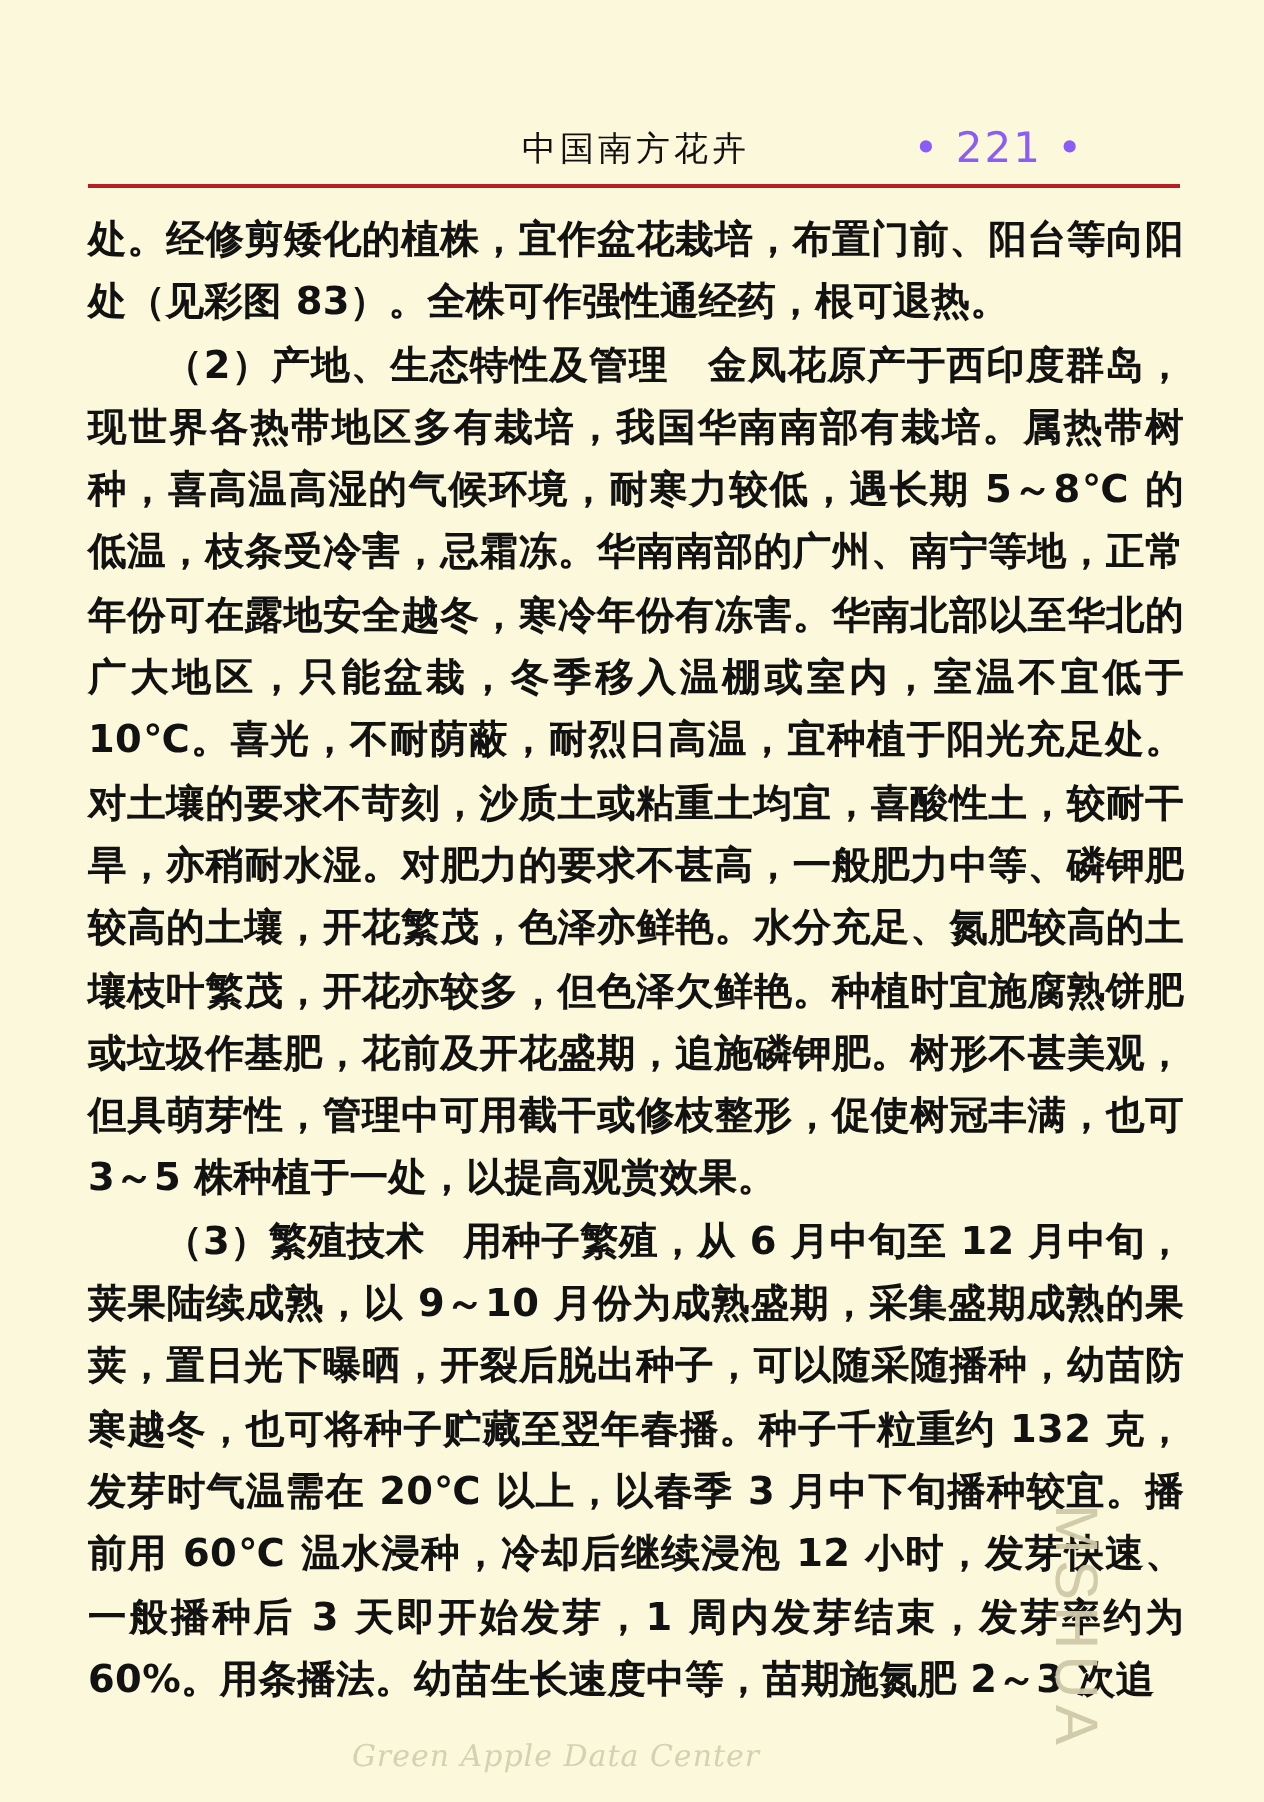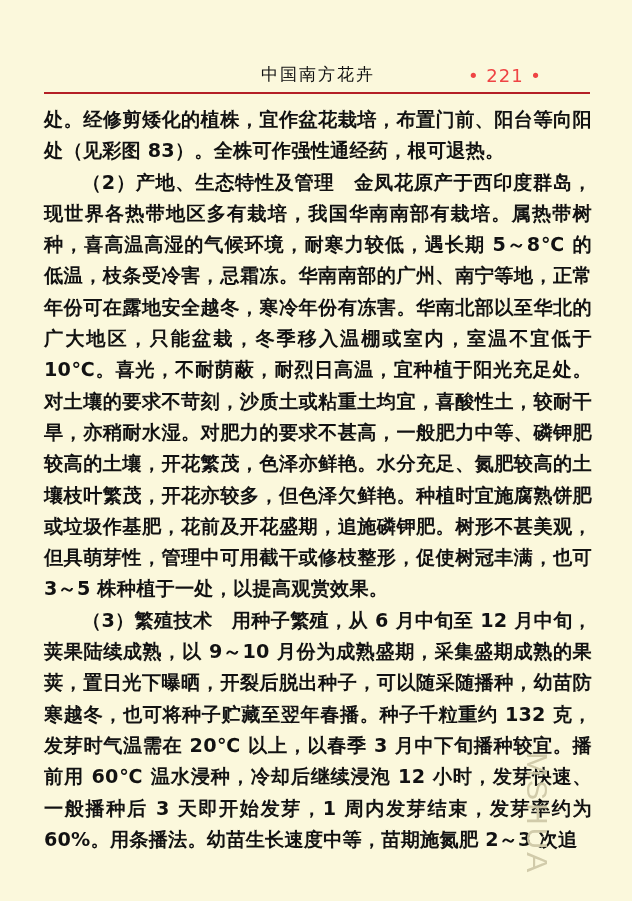--- a/index.html
+++ b/index.html
@@ -38,23 +38,23 @@
     font-size: 17px;
     letter-spacing: 2px;
     font-family: "DejaVu Sans", "Liberation Sans", sans-serif;
     font-weight: 500;
     color: #111;
   }
   .page-number {
     position: absolute;
     right: 46px;
     bottom: 0;
-    font-size: 18px;
+    font-size: 21px;
     letter-spacing: 1px;
-    color: #ef4444;
+    color: #8b5cf6;
   }
   .rule {
     position: absolute;
     left: 44px;
     top: 92px;
     width: 546px;
     height: 2px;
     background: #b42026;
   }
   .body-text {
@@ -118,14 +118,15 @@
 
   <div class="rule"></div>
 
   <div class="body-text">
     <p class="para">处。经修剪矮化的植株，宜作盆花栽培，布置门前、阳台等向阳处（见彩图 83）。全株可作强性通经药，根可退热。</p>
     <p class="para indent">（2）产地、生态特性及管理　金凤花原产于西印度群岛，现世界各热带地区多有栽培，我国华南南部有栽培。属热带树种，喜高温高湿的气候环境，耐寒力较低，遇长期 5～8℃ 的低温，枝条受冷害，忌霜冻。华南南部的广州、南宁等地，正常年份可在露地安全越冬，寒冷年份有冻害。华南北部以至华北的广大地区，只能盆栽，冬季移入温棚或室内，室温不宜低于 10℃。喜光，不耐荫蔽，耐烈日高温，宜种植于阳光充足处。对土壤的要求不苛刻，沙质土或粘重土均宜，喜酸性土，较耐干旱，亦稍耐水湿。对肥力的要求不甚高，一般肥力中等、磷钾肥较高的土壤，开花繁茂，色泽亦鲜艳。水分充足、氮肥较高的土壤枝叶繁茂，开花亦较多，但色泽欠鲜艳。种植时宜施腐熟饼肥或垃圾作基肥，花前及开花盛期，追施磷钾肥。树形不甚美观，但具萌芽性，管理中可用截干或修枝整形，促使树冠丰满，也可 3～5 株种植于一处，以提高观赏效果。</p>
     <p class="para indent">（3）繁殖技术　用种子繁殖，从 6 月中旬至 12 月中旬，荚果陆续成熟，以 9～10 月份为成熟盛期，采集盛期成熟的果荚，置日光下曝晒，开裂后脱出种子，可以随采随播种，幼苗防寒越冬，也可将种子贮藏至翌年春播。种子千粒重约 132 克，发芽时气温需在 20℃ 以上，以春季 3 月中下旬播种较宜。播前用 60℃ 温水浸种，冷却后继续浸泡 12 小时，发芽快速、一般播种后 3 天即开始发芽，1 周内发芽结束，发芽率约为 60%。用条播法。幼苗生长速度中等，苗期施氮肥 2～3 次追</p>
   </div>
 
   <div class="watermark-side">MSHUA</div>
+  <div class="watermark-bottom">Green Apple Data Center</div>
 
 </div>
 
 </body></html>

